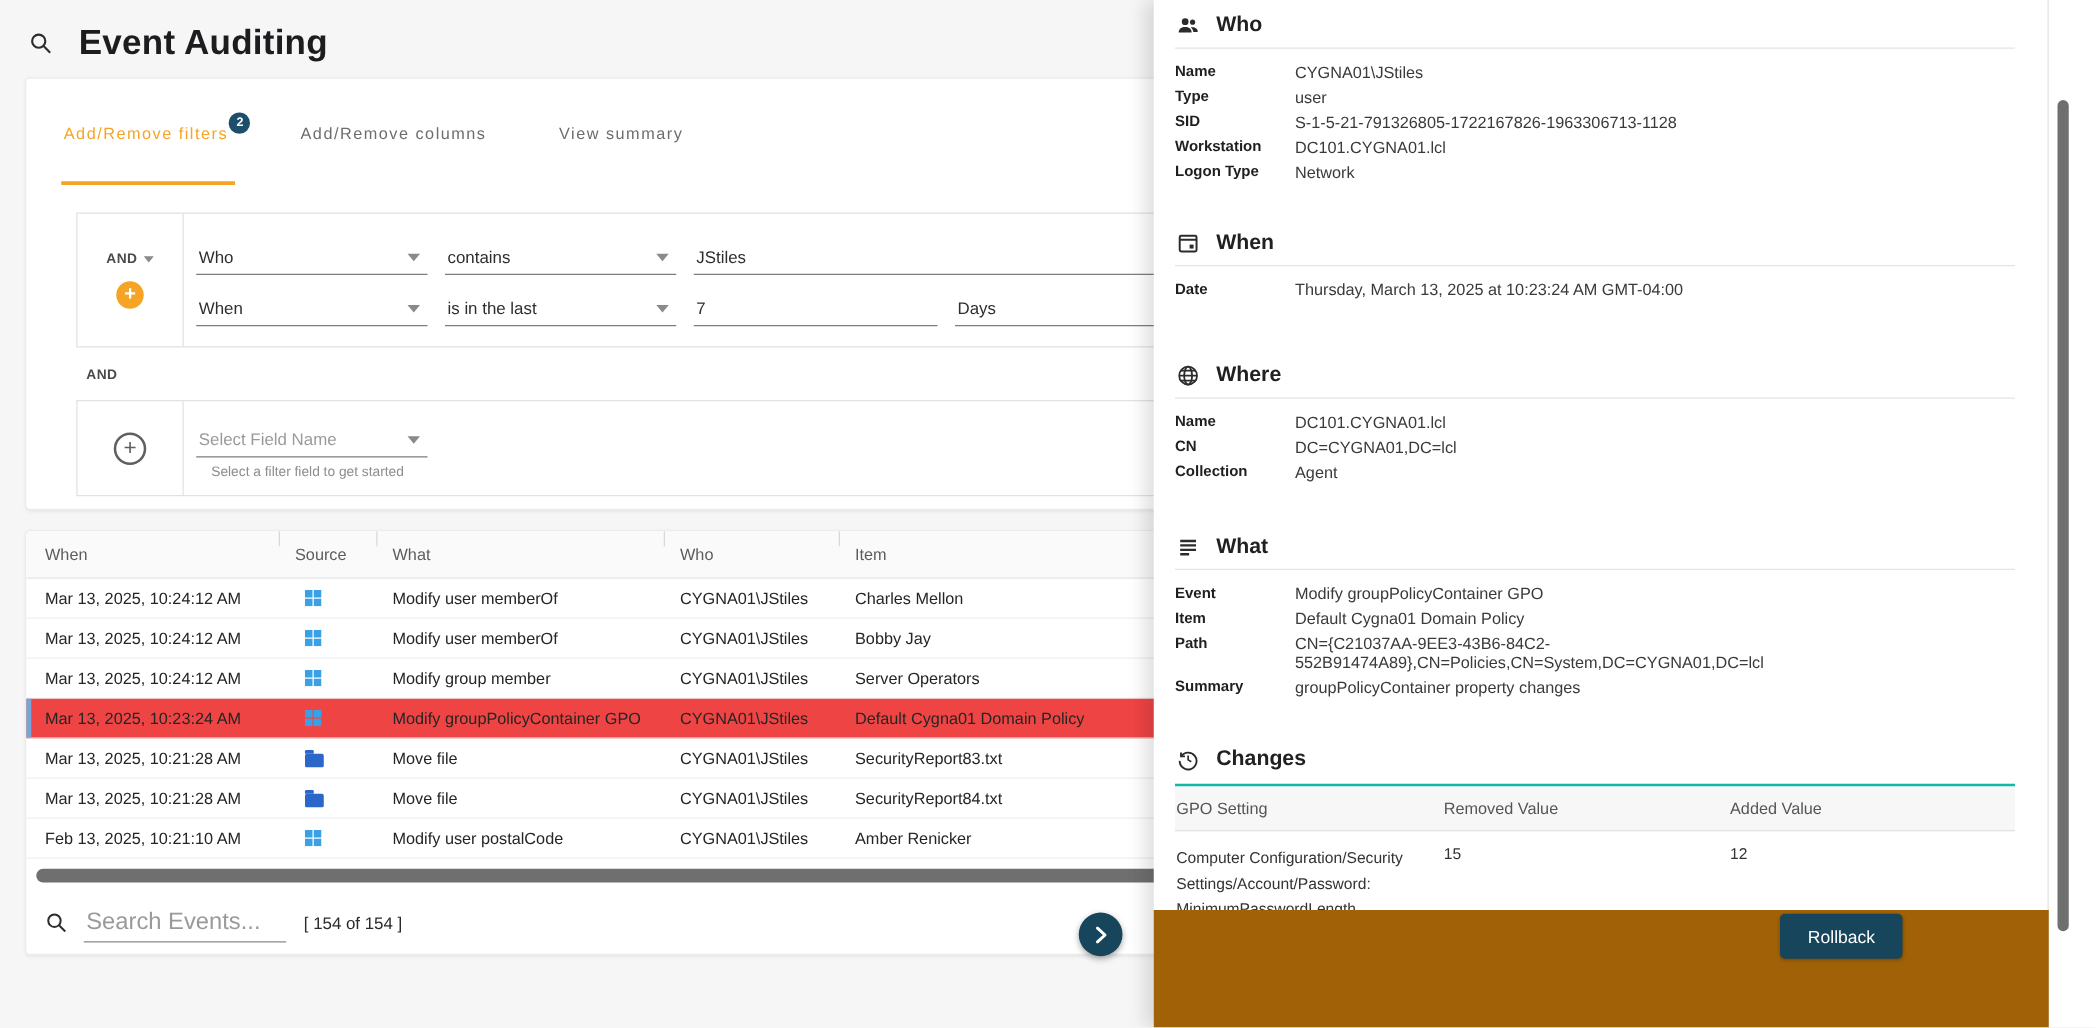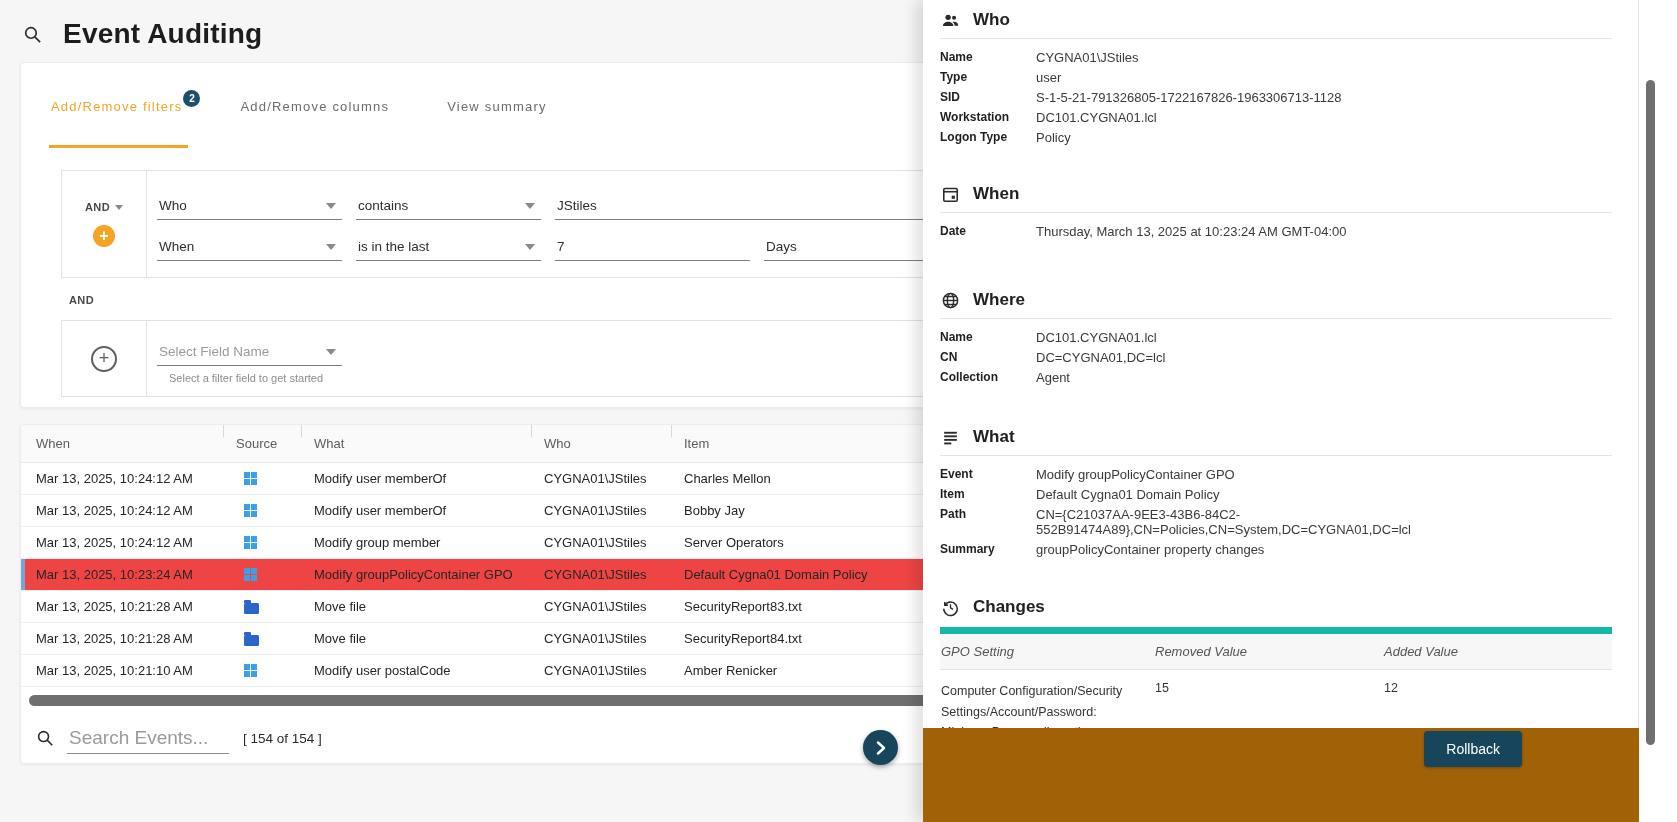--- a/index.html
+++ b/index.html
@@ -274,21 +274,21 @@
     <div>Mar 13, 2025, 10:21:28 AM</div>
     <div class="src-cell src-folder">
 
       <span class="folder-icon"></span>
     </div>
     <div>Move file</div>
     <div>CYGNA01\JStiles</div>
     <div>SecurityReport84.txt</div>
   </div>
   <div class="t-grid t-row">
-    <div>Mar 13, 2025, 10:21:10 AM</div>
+    <div>Feb 13, 2025, 10:21:10 AM</div>
     <div class="src-cell src-windows">
       <span class="win-icon">
           <i></i>
           <i></i>
           <i></i>
           <i></i>
         </span>
 
     </div>
     <div>Modify user postalCode</div>
@@ -333,21 +333,21 @@
         <div class="fl-row">
             <span class="lab">SID</span>
             <span class="val">S-1-5-21-791326805-1722167826-1963306713-1128</span>
           </div>
         <div class="fl-row">
             <span class="lab">Workstation</span>
             <span class="val">DC101.CYGNA01.lcl</span>
           </div>
         <div class="fl-row">
             <span class="lab">Logon Type</span>
-            <span class="val">Policy</span>
+            <span class="val">Network</span>
           </div>
       </div>
     </div>
 
     <div class="sec" style="margin-top:35px;">
       <div class="sec-head">
         <svg class="sec-ico" viewBox="0 0 24 24" fill="none" stroke="#2b2b2b" stroke-width="2">
           <rect x="3.5" y="4.5" width="17" height="16" rx="1.5"></rect>
             <line x1="3.5" y1="8.5" x2="20.5" y2="8.5"></line>
           <rect x="13.5" y="13.5" width="4" height="4" fill="#2b2b2b" stroke="none"></rect>
@@ -420,21 +420,21 @@
 
     <div class="sec" style="margin-top:36px;">
       <div class="sec-head" style="border-bottom:none;">
         <svg class="sec-ico" viewBox="0 0 24 24" fill="none" stroke="#2b2b2b" stroke-width="1.9">
           <path d="M4.8 5v4h4"></path>
             <path d="M4.9 9A8.5 8.5 0 1 1 3.5 13.5"></path>
           <path d="M12 8v4.5l3.2 1.8" stroke-width="1.7"></path>
         </svg>
         <h2>Changes</h2>
       </div>
-      <div class="ch-grid ch-head" style="border-top:7px solid #14b8a6; margin-top:2px;font-style:italic;">
+      <div class="ch-grid ch-head" style="border-top:2px solid #14b8a6; margin-top:2px;">
         <div>GPO Setting</div>
         <div>Removed Value</div>
         <div>Added Value</div>
       </div>
       <div class="ch-grid ch-row">
         <div class="set">Computer Configuration/Security Settings/Account/Password: MinimumPasswordLength</div>
         <div>15</div>
         <div>12</div>
       </div>
       <div class="ch-grid ch-row" style="border-bottom:none;">

